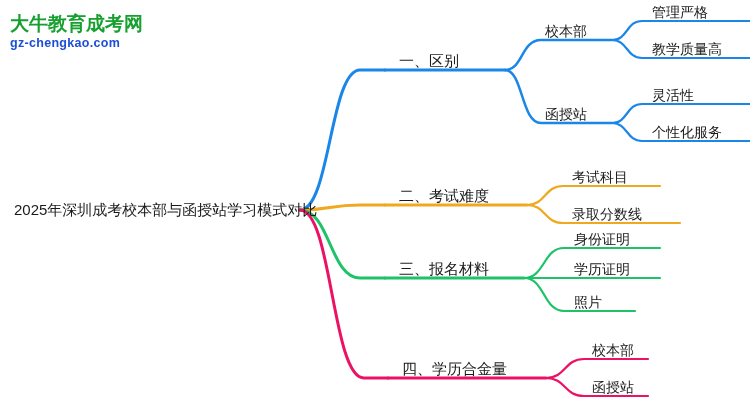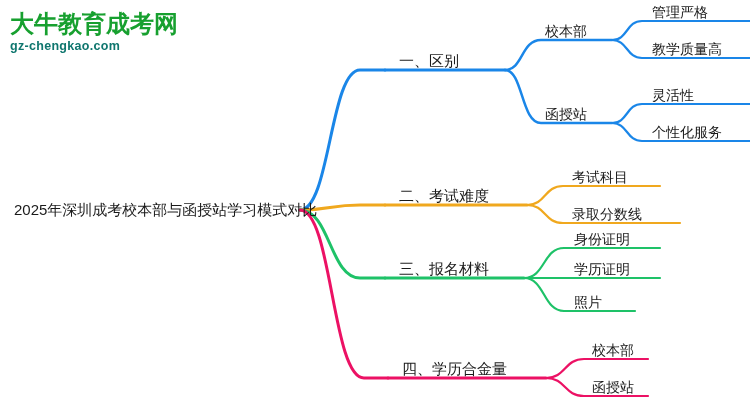--- a/index.html
+++ b/index.html
@@ -32,30 +32,30 @@
     height: 44px;
     flex: 0 0 44px;
   }
   #logo-text-wrap {
     display: flex;
     flex-direction: column;
     justify-content: center;
     line-height: 1;
   }
   #logo-title {
-    font-size: 24px;
+    font-size: 19px;
     font-weight: bold;
     color: #17a02f;
     letter-spacing: 0px;
     white-space: nowrap;
   }
   #logo-sub {
     font-size: 12.5px;
     font-weight: bold;
-    color: #0f766e;
+    color: #1d4ed8;
     letter-spacing: 0.3px;
     margin-top: 4px;
     white-space: nowrap;
   }
 
   
   #mindmap {
     position: absolute;
     left: 0;
     top: 0;

